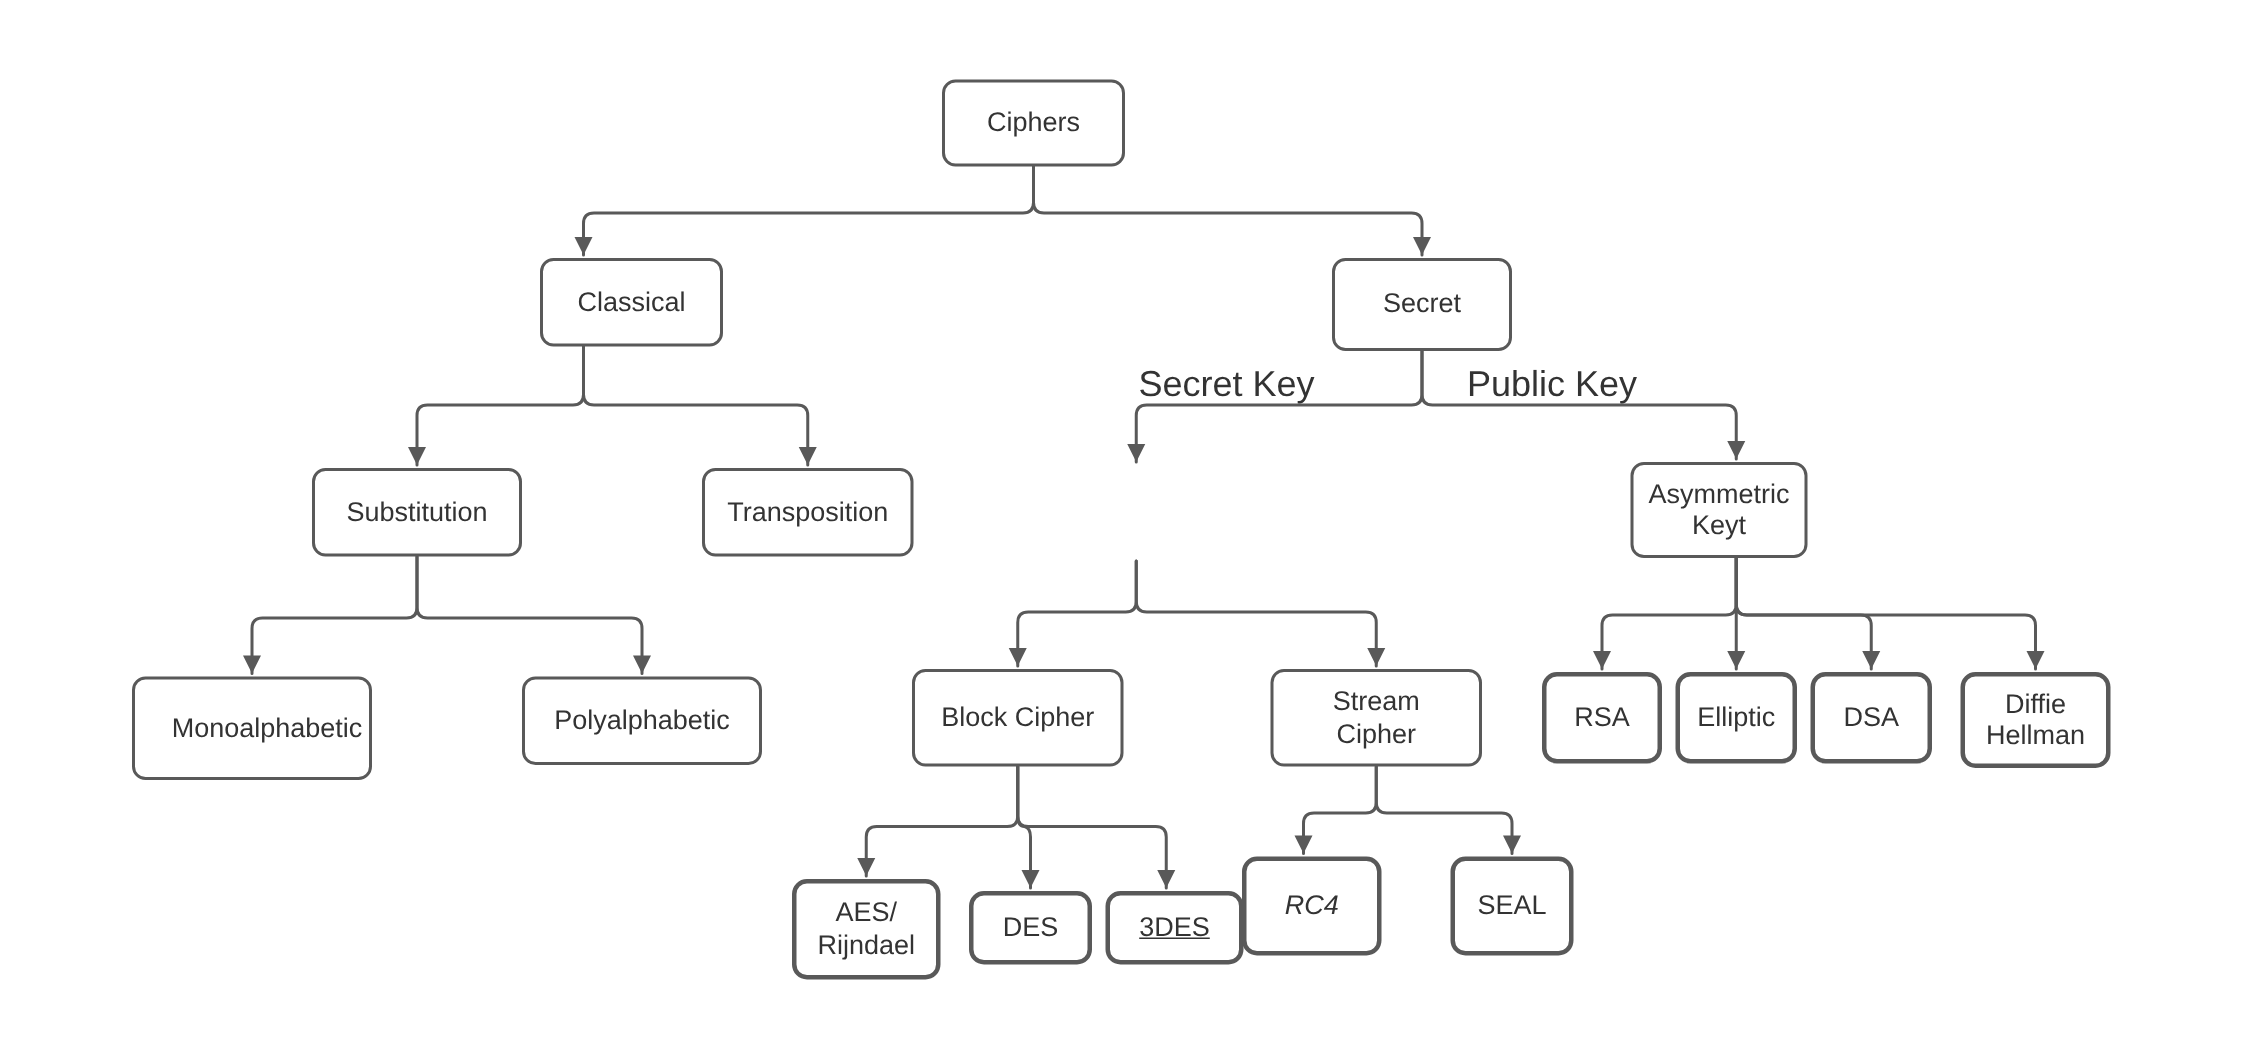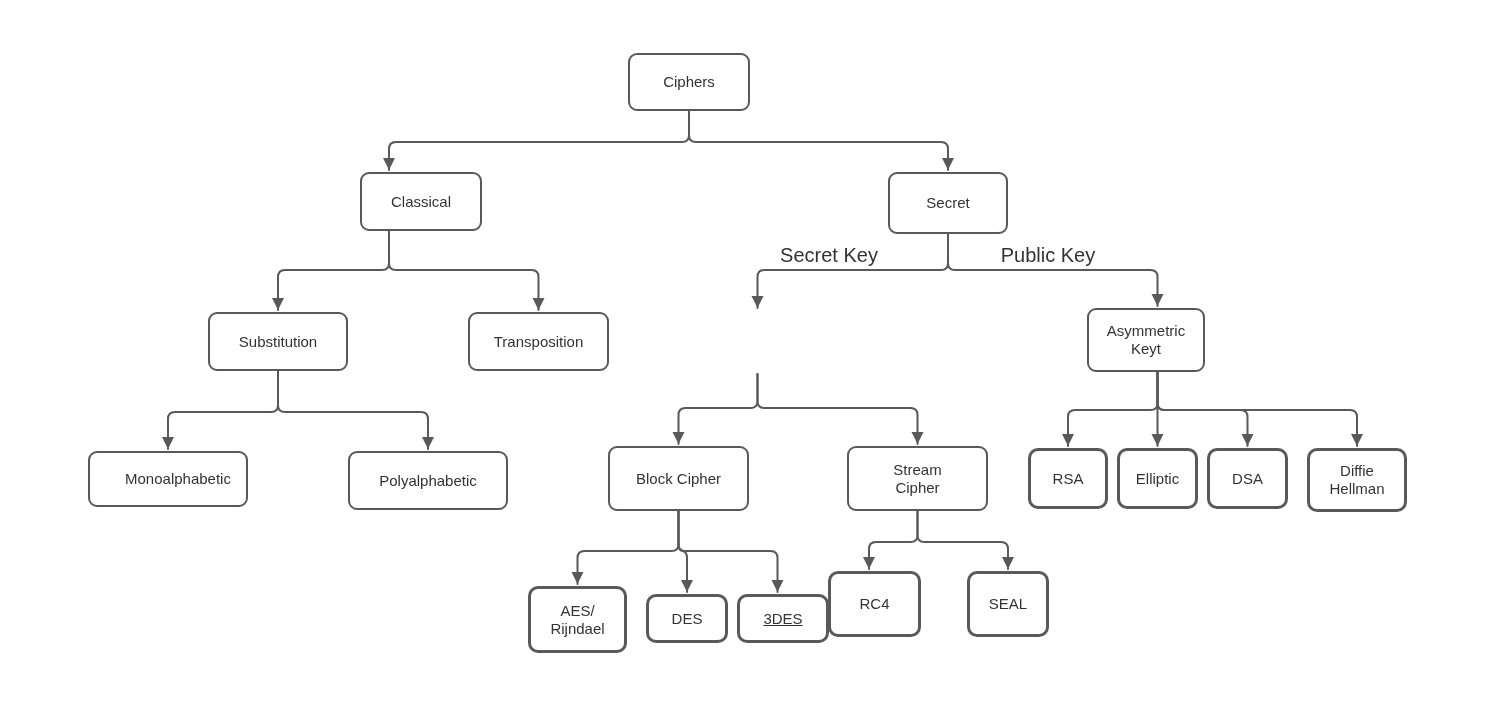--- a/index.html
+++ b/index.html
@@ -26,32 +26,32 @@
   }
   #arrowhead path{fill:var(--line);stroke:none;}
   .node{
     position:absolute;
     box-sizing:border-box;
     display:flex;align-items:center;justify-content:center;
     background:var(--fill);
     border:2.5px solid var(--border);
     border-radius:9px;
     color:var(--text);
-    font-size:15px;
+    font-size:18px;
     line-height:1.18;
     text-align:center;
     white-space:pre-line;
   }
   .node.leaf{border-width:3px;border-radius:10px;}
   .edge-label{
     position:absolute;
     width:140px;
-    text-align:center;
+    text-align:left;
     color:var(--text);
-    font-size:20px;
+    font-size:24px;
     line-height:1.1;
     white-space:nowrap;
   }
 </style>
 </head>
 <body>
 
 <div id="canvas">
 
   <svg id="wires" viewBox="0 0 1496 704" xmlns="http://www.w3.org/2000/svg">
@@ -99,37 +99,37 @@
   <div class="node" style="left:888px;top:172px;width:120px;height:62px;">Secret</div>
 
   <div class="node" style="left:208px;top:312px;width:140px;height:59px;">Substitution</div>
 
   <div class="node" style="left:468px;top:312px;width:141px;height:59px;">Transposition</div>
 
 
   <div class="node" style="left:1087px;top:308px;width:118px;height:64px;">Asymmetric
 Keyt</div>
 
-  <div class="node" style="left:88px;top:451px;width:160px;height:56px;padding-left:20px;">Monoalphabetic</div>
+  <div class="node" style="left:88px;top:451px;width:160px;height:69px;padding-left:20px;">Monoalphabetic</div>
 
   <div class="node" style="left:348px;top:451px;width:160px;height:59px;">Polyalphabetic</div>
 
   <div class="node" style="left:608px;top:446px;width:141px;height:65px;">Block Cipher</div>
 
   <div class="node" style="left:847px;top:446px;width:141px;height:65px;">Stream
 Cipher</div>
 
   <div class="node leaf" style="left:528px;top:586px;width:99px;height:67px;">AES/
 Rijndael</div>
 
   <div class="node leaf" style="left:646px;top:594px;width:82px;height:49px;">DES</div>
 
   <div class="node leaf" style="left:737px;top:594px;width:92px;height:49px;text-decoration:underline;">3DES</div>
 
-  <div class="node leaf" style="left:828px;top:571px;width:93px;height:66px;">RC4</div>
+  <div class="node leaf" style="left:828px;top:571px;width:93px;height:66px;font-style:italic;">RC4</div>
 
   <div class="node leaf" style="left:967px;top:571px;width:82px;height:66px;">SEAL</div>
 
   <div class="node leaf" style="left:1028px;top:448px;width:80px;height:61px;">RSA</div>
 
   <div class="node leaf" style="left:1117px;top:448px;width:81px;height:61px;">Elliptic</div>
 
   <div class="node leaf" style="left:1207px;top:448px;width:81px;height:61px;">DSA</div>
 
   <div class="node leaf" style="left:1307px;top:448px;width:100px;height:64px;">Diffie

